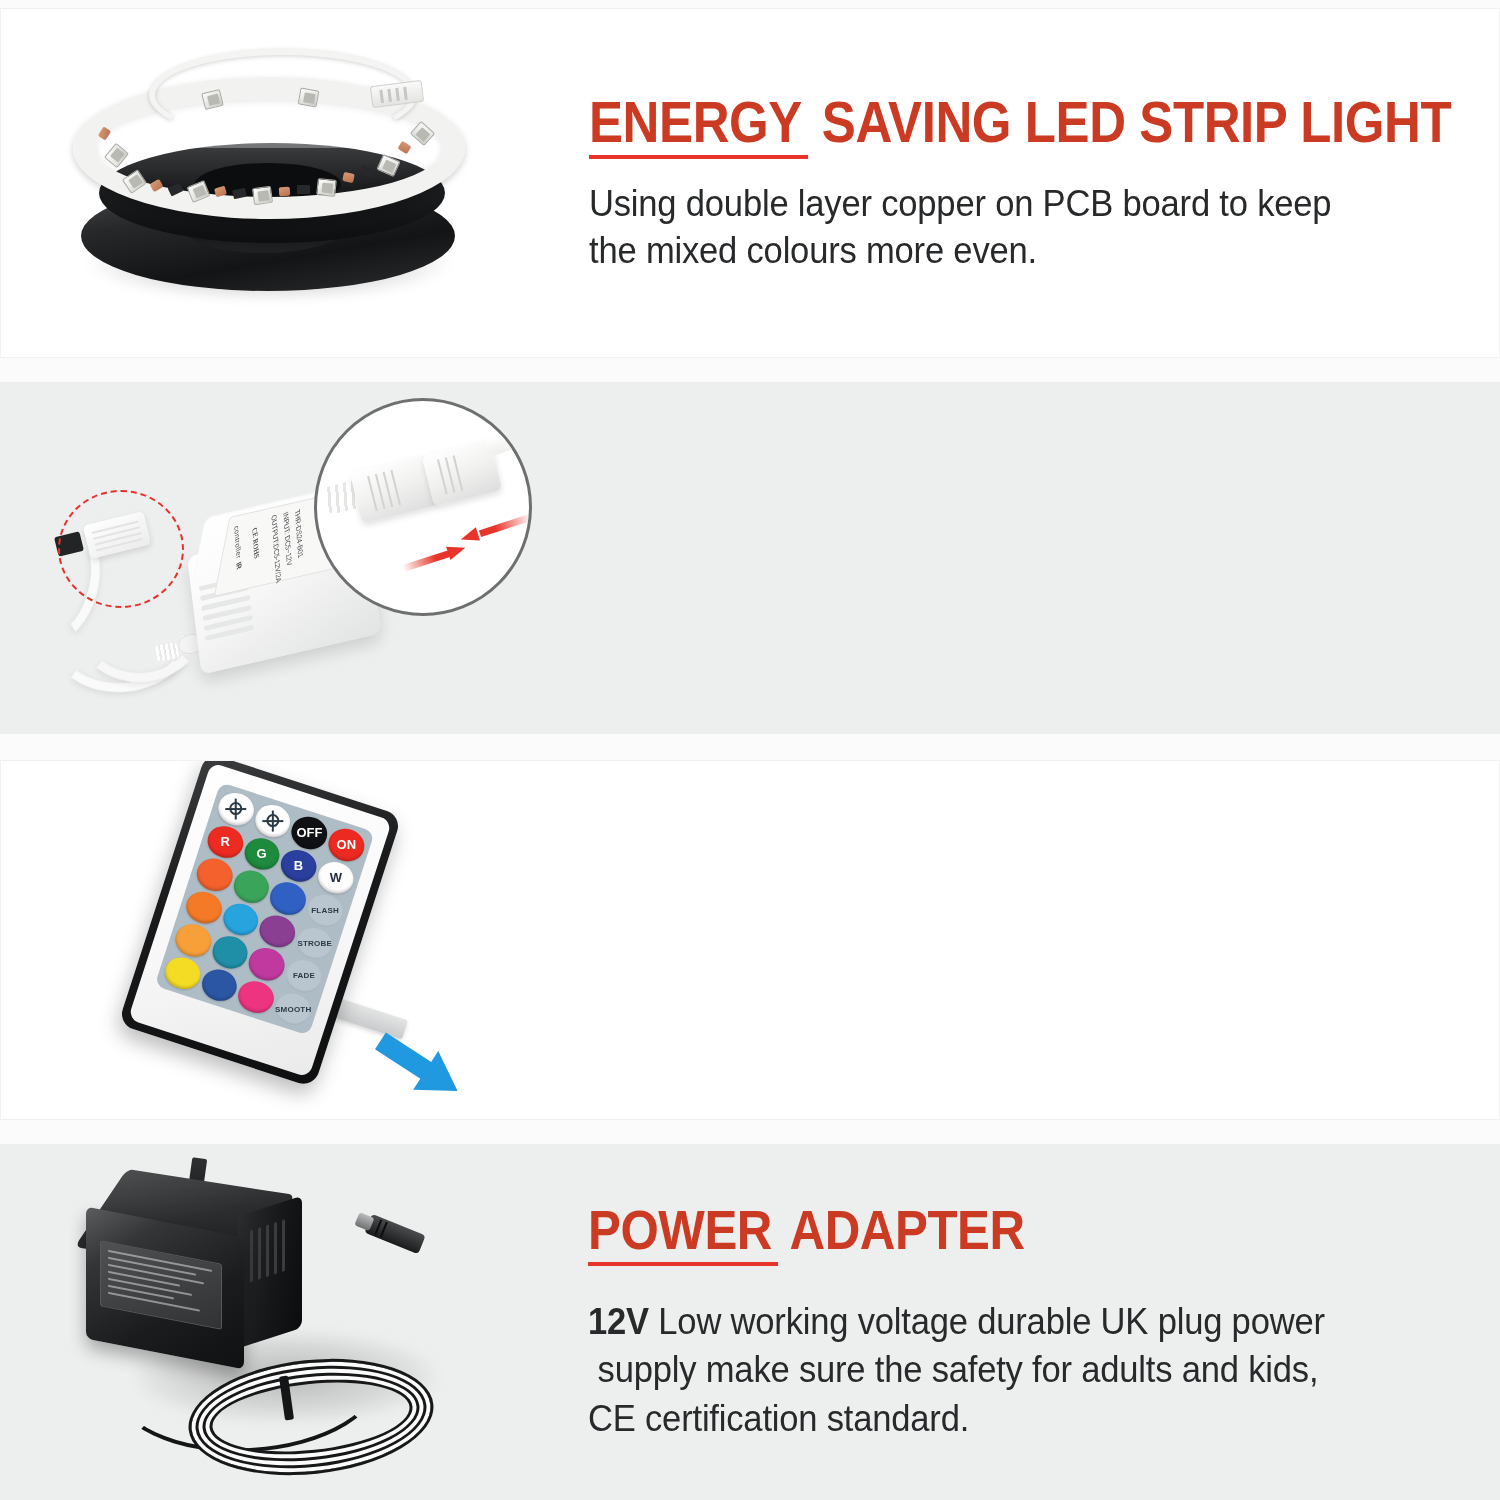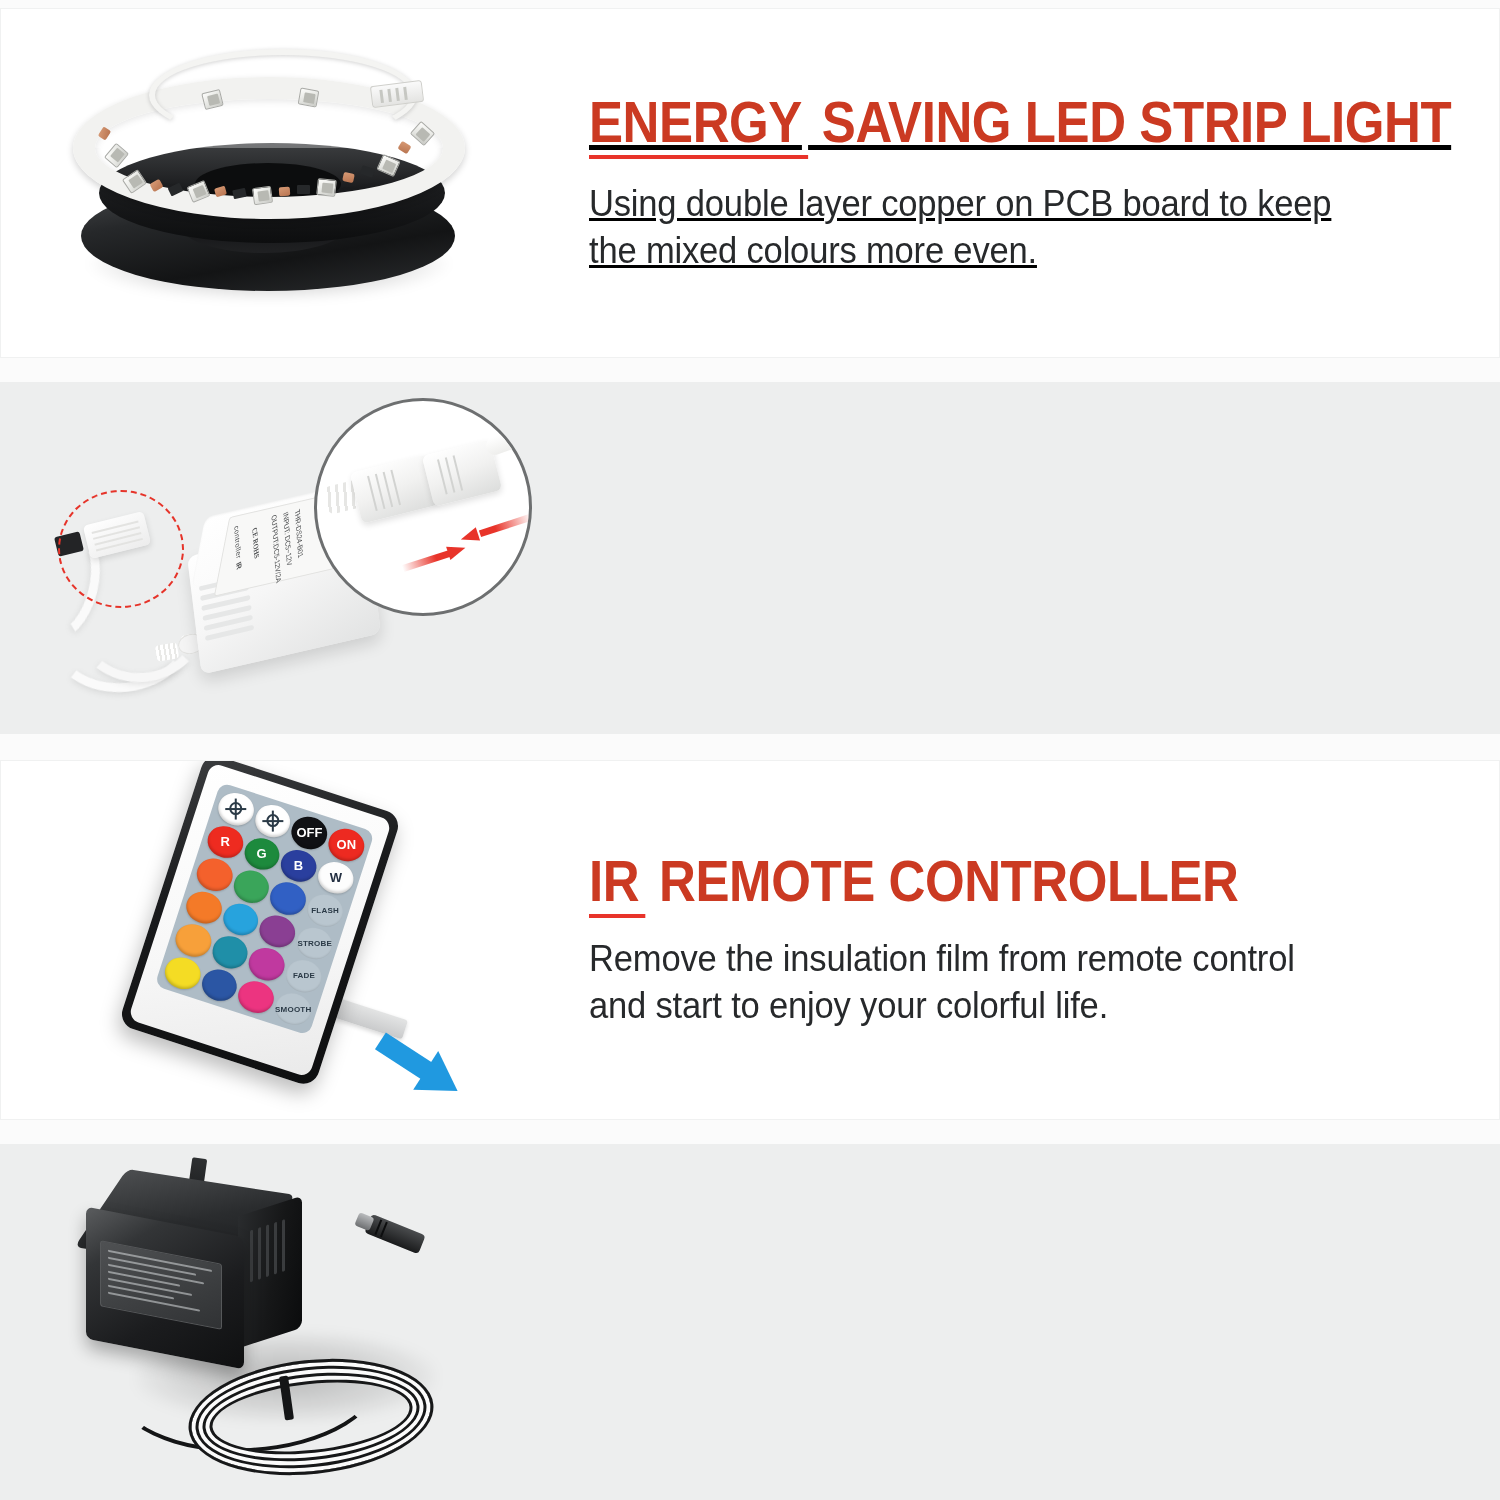--- a/index.html
+++ b/index.html
@@ -25,21 +25,21 @@
     position: absolute;
     left: 0;
     width: 1500px;
     display: flex;
     align-items: center;
     overflow: hidden;
   }
   .panel-white  { background: #ffffff; border: 1px solid #f0f1f1; }
   .panel-grey   { background: #edeeee; }
 
-  #panel-1 { top: 8px;    height: 350px; text-decoration: underline; }
+  #panel-1 { top: 8px;    height: 350px; }
   #panel-2 { top: 382px;  height: 352px; }
   #panel-3 { top: 760px;  height: 360px; }
   #panel-4 { top: 1144px; height: 356px; }
 
   .panel-media {
     position: relative;
     flex: 0 0 560px;
     height: 100%;
   }
   .panel-text {
@@ -780,29 +780,20 @@
               </div>
           </div>
         </div>
         <div class="blue-arrow">
           <span class="shaft"></span>
             <span class="head"></span>
         </div>
       </div>
     </div>
 
-    <div class="panel-text">
-      <h2 class="heading">
-        <span class="u">IR</span><span> REMOTE CONTROLLER</span>
-      </h2>
-      <div class="body-text">
-        <div class="body-line">Remove the insulation film from remote control</div>
-        <div class="body-line">and start to enjoy your colorful life.</div>
-      </div>
-    </div>
   </section>
 
   <section class="panel panel-grey" id="panel-4">
 
     <div class="panel-media">
       <div class="psu-wrap">
         <div class="psu-shadow"></div>
 
         <div class="psu-pin pin-top"></div>
         <div class="psu-pin pin-l"></div>
@@ -832,15 +823,25 @@
         <div class="psu-cord cord-main"></div>
         <div class="coil"></div>
         <div class="coil-tie"></div>
         <div class="dc-jack">
           <i style="left:10px"></i>
             <i style="left:16px"></i>
         </div>
       </div>
     </div>
 
+    <div class="panel-text">
+      <h2 class="heading">
+        <span class="u">POWER</span><span> ADAPTER</span>
+      </h2>
+      <div class="body-text">
+        <div class="body-line"><span class="b">12V</span><span> Low working voltage durable UK plug power</span></div>
+        <div class="body-line indent">supply make sure the safety for adults and kids,</div>
+        <div class="body-line">CE certification standard.</div>
+      </div>
+    </div>
   </section>
 
 </div>
 
 </body></html>

